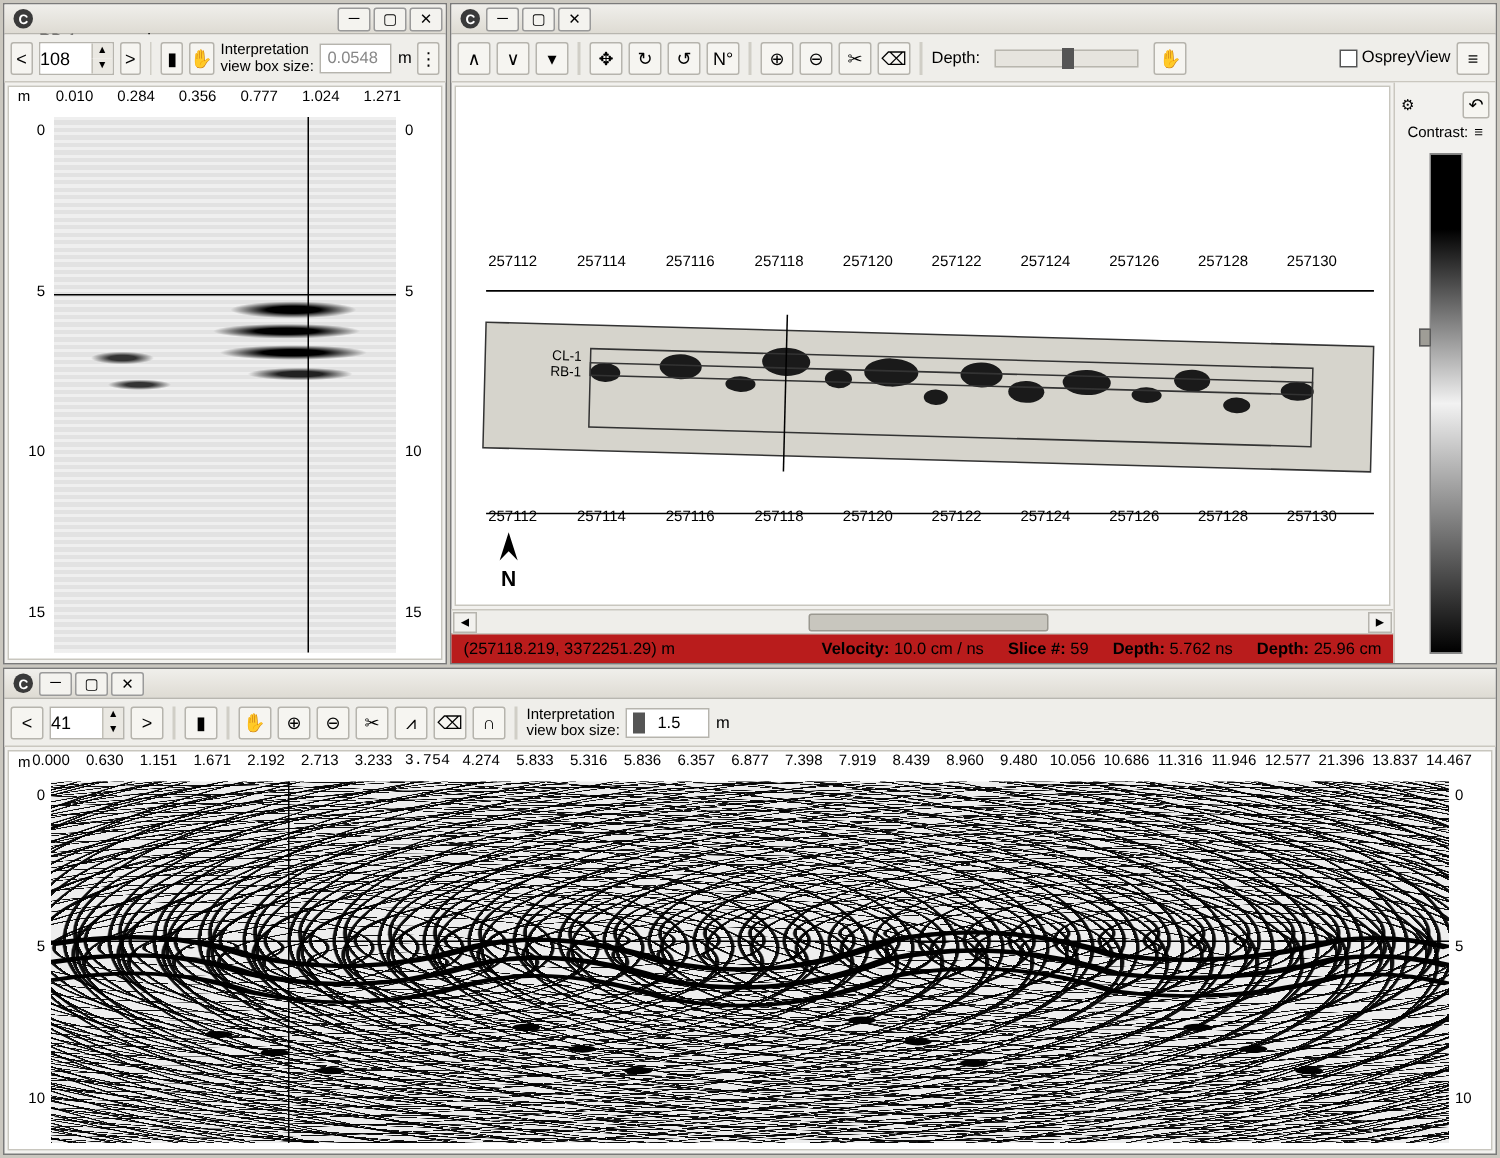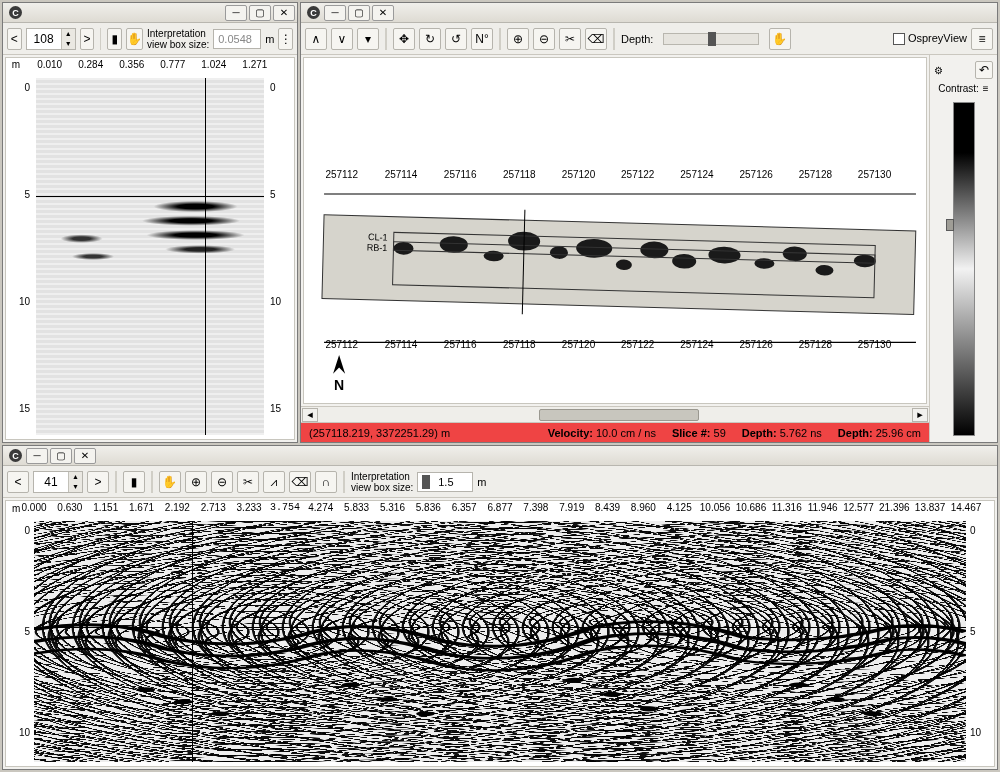--- a/index.html
+++ b/index.html
@@ -76,21 +76,21 @@
     display:flex;align-items:center;justify-content:center;
     font-size:12px;
   }
   .spinner {
     display: flex; align-items: center;
     border: 1px solid #b6b4ad;
     background: #fff;
     height: 22px;
   }
   .spinner input {
-    border: none; width: 34px; text-align: center;
+    border: none; width: 34px; text-align: left;
     font-size: 12px; height: 100%; padding: 0 0;
   }
   .spinner .sp-up, .spinner .sp-down {
     width: 14px; height: 10px;
     background: #eae8e2;
     border-left: 1px solid #c2c0b8;
     font-size: 7px;
     display:flex;align-items:center;justify-content:center;
   }
   .tsep { width: 2px; height: 22px; background: #d0cec6; margin: 0 2px;}
@@ -104,21 +104,21 @@
   .viewport {
     flex: 1;
     background: #fff;
     position: relative;
     overflow: hidden;
     border: 1px solid #c8c6be;
     margin: 2px;
   }
   .statusbar {
     height: 20px;
-    background: #ef4444;
+    background: #b91c1c;
     border-top: 1px solid #cac7bf;
     display: flex;
     align-items: center;
     padding: 0 8px;
     gap: 16px;
     font-size: 11px;
   }
   
   .across { grid-column: 1; grid-row: 1; }
   .topview { grid-column: 2; grid-row: 1; }
@@ -499,21 +499,21 @@
           <span style="left: 30.7692%;">4.274</span>
           <span style="left: 34.6154%;">5.833</span>
           <span style="left: 38.4615%;">5.316</span>
           <span style="left: 42.3077%;">5.836</span>
           <span style="left: 46.1538%;">6.357</span>
           <span style="left: 50%;">6.877</span>
           <span style="left: 53.8462%;">7.398</span>
           <span style="left: 57.6923%;">7.919</span>
           <span style="left: 61.5385%;">8.439</span>
           <span style="left: 65.3846%;">8.960</span>
-          <span style="left: 69.2308%;">4.125</span>
+          <span style="left: 69.2308%;">9.480</span>
           <span style="left: 73.0769%;">10.056</span>
           <span style="left: 76.9231%;">10.686</span>
           <span style="left: 80.7692%;">11.316</span>
           <span style="left: 84.6154%;">11.946</span>
           <span style="left: 88.4615%;">12.577</span>
           <span style="left: 92.3077%;">21.396</span>
           <span style="left: 96.1538%;">13.837</span>
           <span style="left: 100%;">14.467</span>
         </div>
       <span style="position:absolute;left:6px;top:2px;font-size:10px">m</span>

